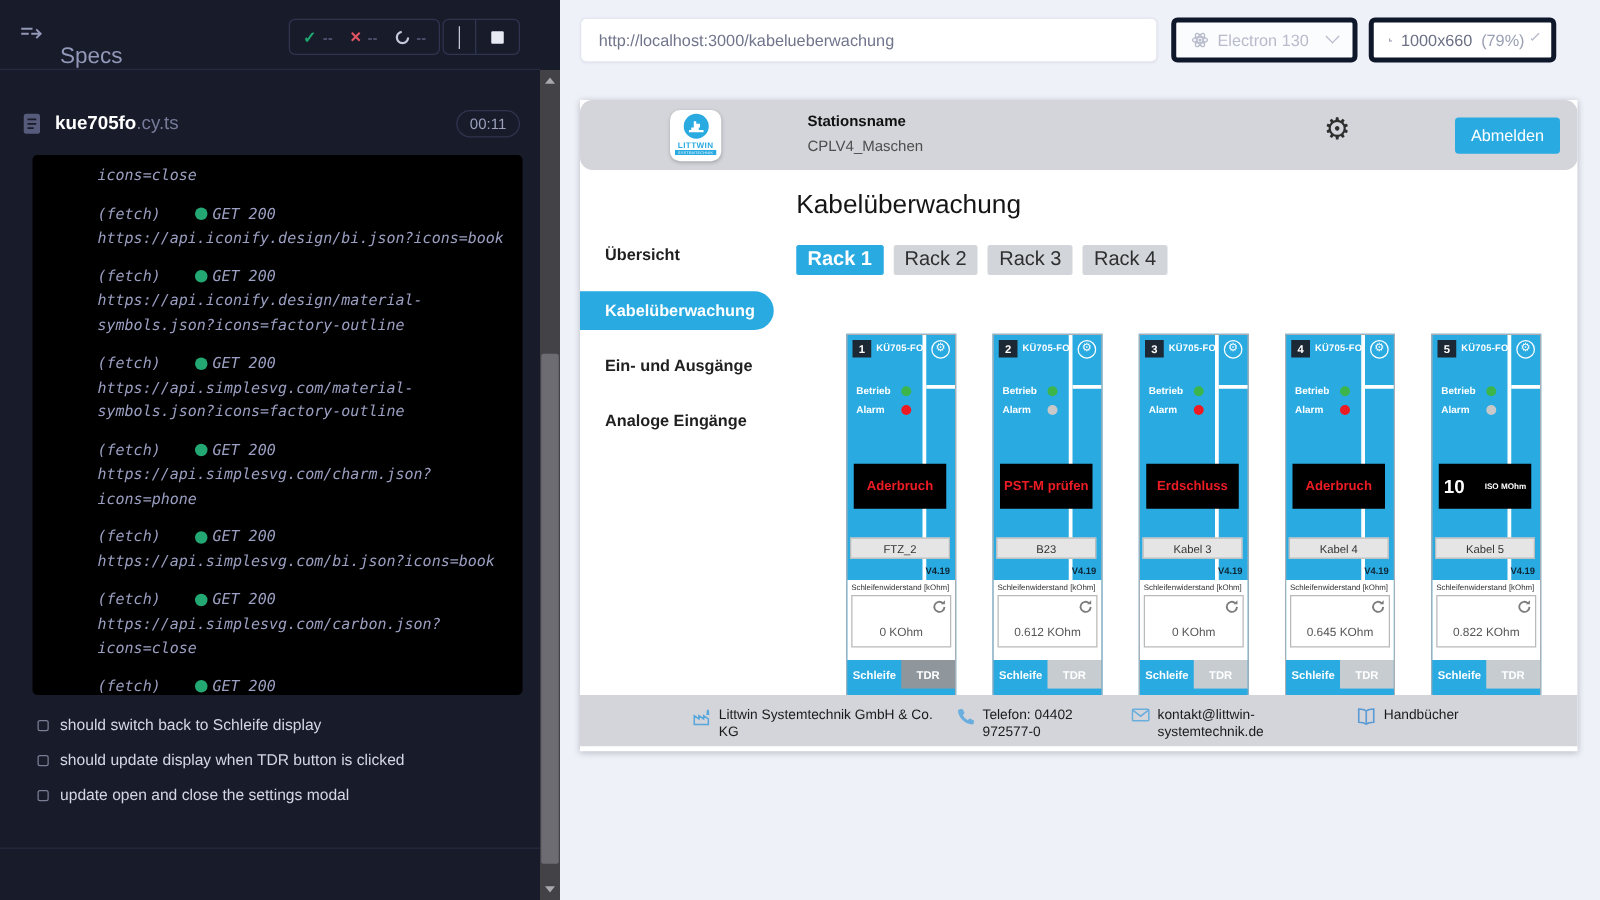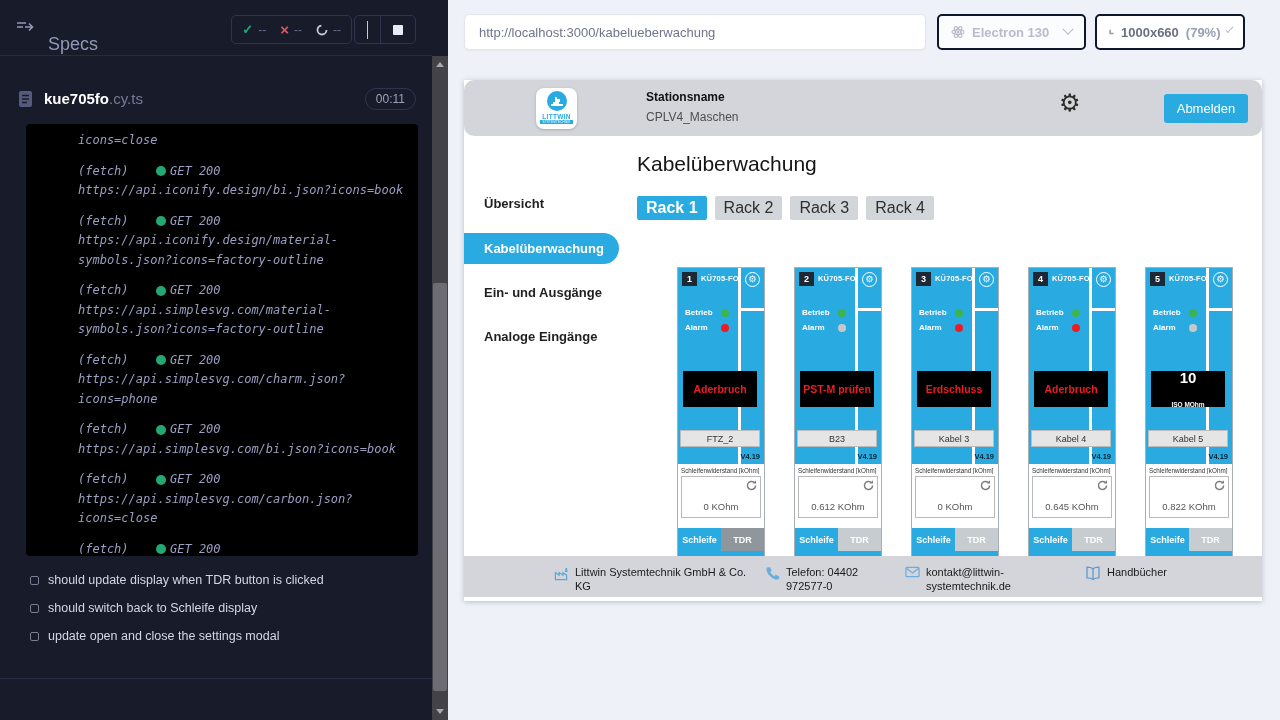--- a/index.html
+++ b/index.html
@@ -49,22 +49,22 @@
   .rs-arrow { position:absolute; left:4px; width:0; height:0; }
   .rs-up { top:6px; border-left:4px solid transparent; border-right:4px solid transparent; border-bottom:5px solid #a9a9ad; }
   .rs-dn { bottom:6px; border-left:4px solid transparent; border-right:4px solid transparent; border-top:5px solid #a9a9ad; }
   .rs-thumb { position:absolute; left:1px; top:227px; width:14px; height:408px; background:#6c6c72; border-radius:2px; }
 
   
   #right { position:absolute; left:448px; top:0; width:832px; height:720px; background:#eff1f8; }
   .url-box { position:absolute; left:16px; top:14px; width:462px; height:36px; background:#fff;
     border:1px solid #e2e5f0; border-radius:5px; display:flex; align-items:center; padding:0 14px;
     font-size:13px; color:#70758c; box-shadow:0 1px 2px rgba(20,20,50,.04); }
-  .sel { position:absolute; top:14px; height:36px; border:2px solid #0f172a; border-radius:5px;
-    display:flex; align-items:center; gap:7px; padding:0 12px; font-size:13px; background:#fbfcfe;font-weight:bold; }
+  .sel { position:absolute; top:14px; height:36px; border:4px solid #0f172a; border-radius:5px;
+    display:flex; align-items:center; gap:7px; padding:0 12px; font-size:13px; background:#fbfcfe; }
   #browser-sel { left:489px; width:149px; color:#b7bbca; }
   #viewport-sel { left:647px; width:150px; color:#6b7085; background:#fff; }
   .chev { width:8px; height:8px; border-right:1.6px solid #b7bbca; border-bottom:1.6px solid #b7bbca;
     transform:rotate(45deg) translate(-2px,-2px); margin-left:auto; }
 
   
   #aut { position:absolute; left:16px; top:80px; width:798px; height:521px; background:#fff;
     box-shadow:0 1px 5px rgba(30,30,60,.25); overflow:hidden; }
   .app-header { position:absolute; left:0; top:0; width:798px; height:56px; background:#d3d5da;border-radius:10px; }
   .logo { position:absolute; left:72px; top:8px; width:41px; height:41px; background:#fff; border-radius:8px;
@@ -104,21 +104,21 @@
   .leds { position:absolute; left:7px; top:40px; }
   .led-row { display:flex; align-items:center; gap:6px; margin-bottom:6px; }
   .led-label { width:30px; font-size:8px; font-weight:bold; color:#fff; }
   .led { width:8px; height:8px; border-radius:50%; }
   .led-green { background:#3cb54a; }
   .alarm-red .led-alarm { background:#ed1c24; }
   .alarm-gray .led-alarm { background:#c8c8c8; }
   .display { position:absolute; left:5px; top:103px; width:74px; height:36px; background:#000;
     display:flex; align-items:center; justify-content:center; text-align:center;
     color:#ed1c24; font-size:10.5px; font-weight:bold; }
-  .display.col { flex-direction:column; gap:16px; }
+  .display.col { gap:16px; }
   .disp-big { color:#fff; font-size:15px; font-weight:bold; line-height:15px; }
   .disp-sub { color:#fff; font-size:6.5px; font-weight:bold; }
   .name-band { position:absolute; left:2px; top:162px; width:80px; height:17px; background:#e5e5e5;
     border:1px solid #bcbcbc; color:#333; font-size:9px; display:flex; align-items:center; justify-content:center; }
   .version { position:absolute; right:4px; top:184px; font-size:7.5px; font-weight:bold; color:#0d2433; }
   .meas { position:absolute; left:0; top:196px; width:86px; height:64px; background:#fff; padding:3px 3px 0 3px; }
   .meas-label { font-size:6.3px; color:#333; white-space:nowrap; overflow:hidden; }
   .meas-box { margin-top:2px; height:42px; border:1px solid #b9b9b9; position:relative; background:#fff; }
   .refresh-btn { position:absolute; top:2px; right:2px; width:13px; height:13px; }
   .meas-value { position:absolute; bottom:5px; width:100%; text-align:center; font-size:9.5px; color:#555; }
@@ -245,25 +245,25 @@
         <span class="dot-green"></span>
           <span>GET 200</span>
         </div>
       <div class="log-url">https://api.simplesvg.com/mdi.json?icons=email-outline</div>
     </div>
   </div>
 
   <div class="tests">
     <div class="test-item">
       <span class="test-box"></span>
-      <span>should update display when TDR button is clicked</span>
+      <span>should switch back to Schleife display</span>
       </div>
     <div class="test-item">
       <span class="test-box"></span>
-      <span>should switch back to Schleife display</span>
+      <span>should update display when TDR button is clicked</span>
       </div>
     <div class="test-item">
       <span class="test-box"></span>
       <span>update open and close the settings modal</span>
       </div>
   </div>
   <div class="tests-divider"></div>
 
   <div class="rscroll">
     <div class="rs-arrow rs-up"></div>

